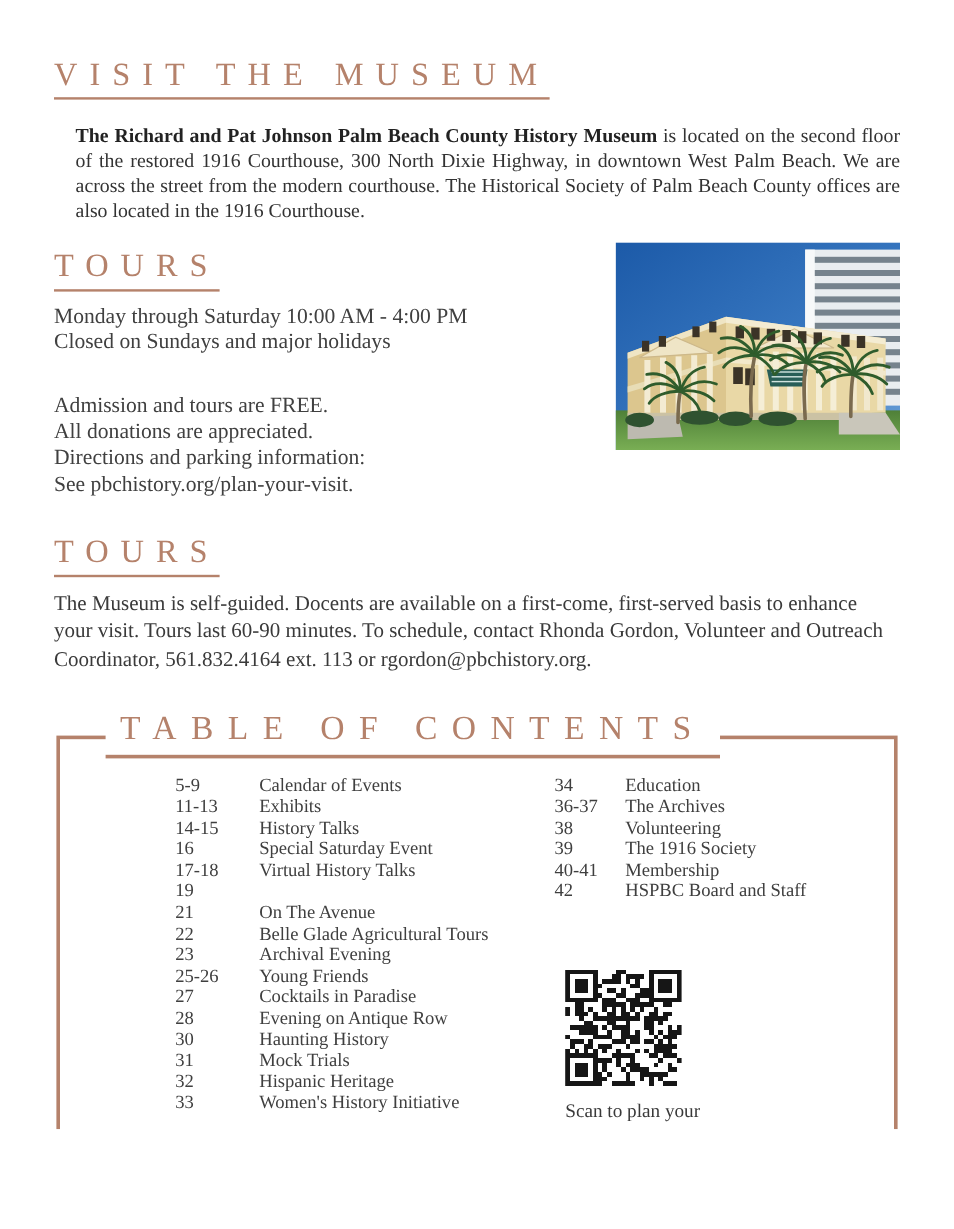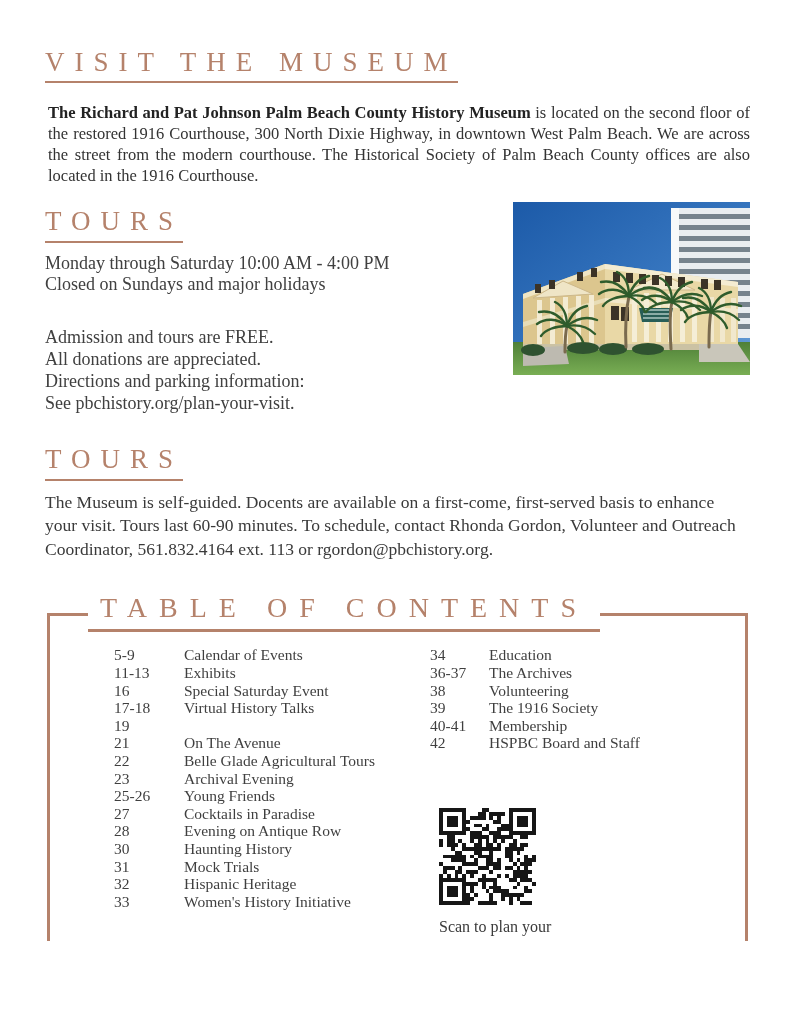--- a/index.html
+++ b/index.html
@@ -22,21 +22,21 @@
     border-bottom:2px solid #b5826b;
     padding-bottom:5px;
     font-weight:normal;
     margin:0;
   }
   .h1-wrap{margin:48px 0 0 45px;}
   .h2-hours-wrap{margin:20px 0 0 45px;}
   .h2-tours-wrap{margin:30px 0 0 45px;}
   
   .intro{
-    margin:20px 45px 0 48px;
+    margin:20px 45px 0 63px;
     font-size:16.5px;
     line-height:1.27;
     text-align:justify;
     color:#333;
   }
   .intro b{color:#222;}
   
   .hours-block{
     margin:10px 0 0 45px;
     width:430px;
@@ -72,21 +72,21 @@
     color:#b5826b;
     font-size:28px;
     letter-spacing:12px;
     line-height:1.15;
     border-bottom:3px solid #b5826b;
     font-weight:normal;
     white-space:nowrap;
   }
   .toc-columns{
     display:flex;
-    padding:30px 0 24px 64px;
+    padding:30px 0 24px 96px;
   }
   .toc-col-left{width:316px;}
   .toc-col-right{flex:1;}
   .toc-row{
     display:flex;
     font-size:15.5px;
     line-height:17.6px;
     color:#3f3f3f;
   }
   .toc-col-left .toc-pages{width:70px;flex:0 0 70px;}
@@ -298,20 +298,24 @@
 
     <div class="toc-columns">
       <div class="toc-col-left">
           <div class="toc-row">
           <span class="toc-pages">5-9</span>
           <span class="toc-title-cell">Calendar of Events</span>
         </div>
           <div class="toc-row">
           <span class="toc-pages">11-13</span>
           <span class="toc-title-cell">Exhibits</span>
+        </div>
+          <div class="toc-row">
+          <span class="toc-pages">14-15</span>
+          <span class="toc-title-cell">History Talks</span>
         </div>
           <div class="toc-row">
           <span class="toc-pages">16</span>
           <span class="toc-title-cell">Special Saturday Event</span>
         </div>
           <div class="toc-row">
           <span class="toc-pages">17-18</span>
           <span class="toc-title-cell">Virtual History Talks</span>
         </div>
           <div class="toc-row">

